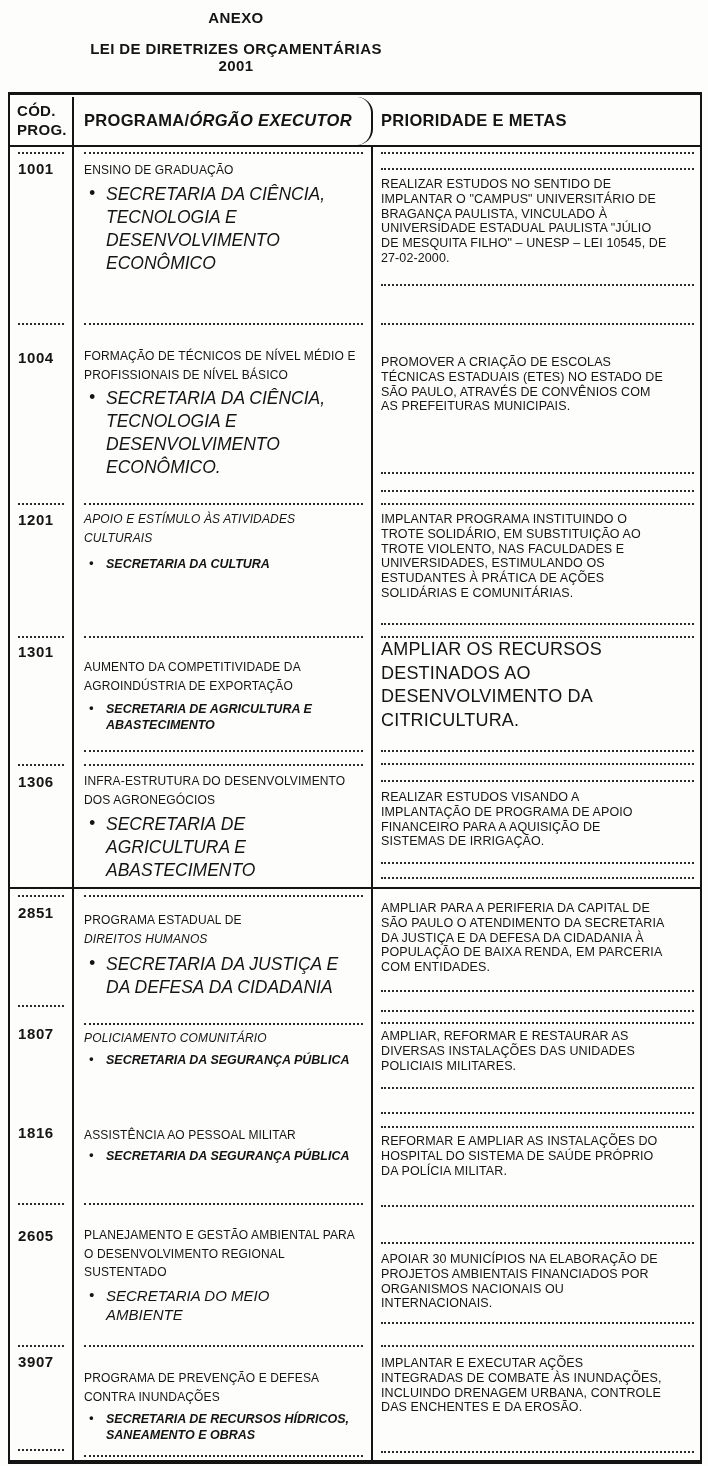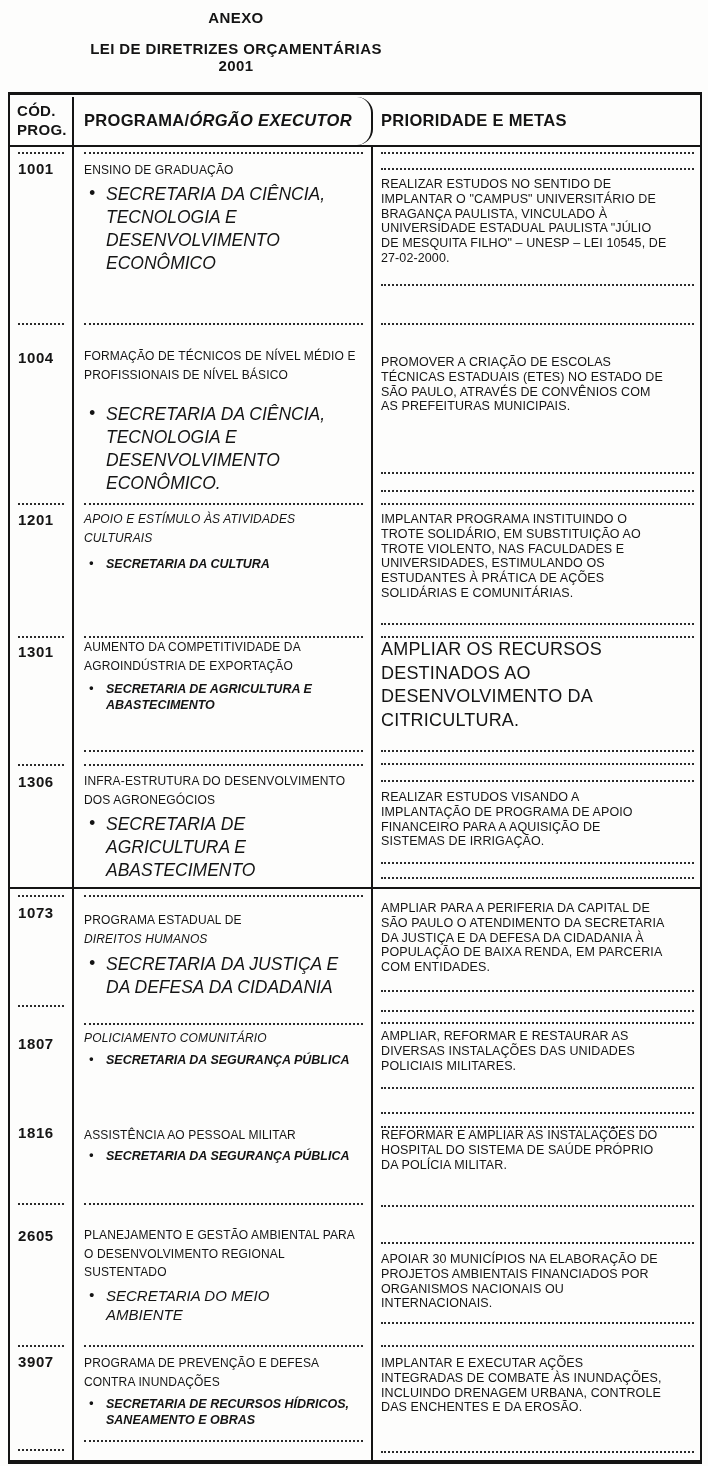--- a/index.html
+++ b/index.html
@@ -94,21 +94,21 @@
       <div class="dots mta" style="margin-bottom:3px"></div>
     </div>
   </div>
 
   <div class="row" id="r1">
     <div class="c c1">
       <div class="code" style="margin-top:15px">1004</div>
     </div>
     <div class="c c2">
       <div class="ptitle" style="margin-top:13px">FORMAÇÃO DE TÉCNICOS DE NÍVEL MÉDIO E PROFISSIONAIS DE NÍVEL BÁSICO</div>
-      <div class="org org-lg" style="margin-top:19px">SECRETARIA DA CIÊNCIA, TECNOLOGIA E DESENVOLVIMENTO ECONÔMICO.</div>
+      <div class="org org-lg" style="margin-top:3px">SECRETARIA DA CIÊNCIA, TECNOLOGIA E DESENVOLVIMENTO ECONÔMICO.</div>
     </div>
     <div class="c c3">
       <div class="metas" style="margin-top:21px">PROMOVER A CRIAÇÃO DE ESCOLAS TÉCNICAS ESTADUAIS (ETES) NO ESTADO DE SÃO PAULO, ATRAVÉS DE CONVÊNIOS COM AS PREFEITURAS MUNICIPAIS.</div>
       <div class="dots mta"></div>
       <div class="dots" style="margin-top:16px;margin-bottom:3px"></div>
     </div>
   </div>
 
   <div class="row" id="r2">
     <div class="c c1">
@@ -127,21 +127,21 @@
     </div>
   </div>
 
   <div class="row" id="r3">
     <div class="c c1">
       <div class="dots" style="margin-top:2px"></div>
       <div class="code" style="margin-top:5px">1301</div>
     </div>
     <div class="c c2">
       <div class="dots" style="margin-top:2px"></div>
-      <div class="ptitle" style="margin-top:0">AUMENTO DA COMPETITIVIDADE DA AGROINDÚSTRIA DE EXPORTAÇÃO</div>
+      <div class="ptitle" style="margin-top:20px">AUMENTO DA COMPETITIVIDADE DA AGROINDÚSTRIA DE EXPORTAÇÃO</div>
       <div class="org org-sm" style="margin-top:6px">SECRETARIA DE AGRICULTURA E ABASTECIMENTO</div>
       <div class="dots mta" style="margin-bottom:3px"></div>
     </div>
     <div class="c c3">
       <div class="dots" style="margin-top:2px"></div>
       <div class="metas-lg" style="">AMPLIAR OS RECURSOS DESTINADOS AO DESENVOLVIMENTO DA CITRICULTURA.</div>
       <div class="dots mta" style="margin-bottom:3px"></div>
     </div>
   </div>
 
@@ -160,38 +160,38 @@
       <div class="dots" style="margin-top:15px"></div>
       <div class="metas" style="margin-top:8px">REALIZAR ESTUDOS VISANDO A IMPLANTAÇÃO DE PROGRAMA DE APOIO FINANCEIRO PARA A AQUISIÇÃO DE SISTEMAS DE IRRIGAÇÃO.</div>
       <div class="dots" style="margin-top:13px"></div>
       <div class="dots mta" style="margin-bottom:4px"></div>
     </div>
   </div>
 
   <div class="row" id="r5">
     <div class="c c1">
       <div class="dots" style="margin-top:4px"></div>
-      <div class="code" style="margin-top:7px">1073</div>
+      <div class="code" style="margin-top:7px">2851</div>
       <div class="dots mta" style="margin-bottom:8px"></div>
     </div>
     <div class="c c2">
       <div class="dots" style="margin-top:4px"></div>
       <div class="ptitle" style="margin-top:14px"><span>PROGRAMA ESTADUAL DE</span><span class="it block">DIREITOS HUMANOS</span></div>
       <div class="org org-lg" style="margin-top:5px">SECRETARIA DA JUSTIÇA E DA DEFESA DA CIDADANIA</div>
     </div>
     <div class="c c3">
       <div class="metas" style="margin-top:10px">AMPLIAR PARA A PERIFERIA DA CAPITAL DE SÃO PAULO O ATENDIMENTO DA SECRETARIA DA JUSTIÇA E DA DEFESA DA CIDADANIA À POPULAÇÃO DE BAIXA RENDA, EM PARCERIA COM ENTIDADES.</div>
       <div class="dots mta"></div>
       <div class="dots" style="margin-top:18px;margin-bottom:3px"></div>
     </div>
   </div>
 
   <div class="row" id="r6">
     <div class="c c1">
-      <div class="code" style="margin-top:14px">1807</div>
+      <div class="code" style="margin-top:4px">1807</div>
     </div>
     <div class="c c2">
       <div class="dots" style="margin-top:2px"></div>
       <div class="ptitle it" style="margin-top:4px">POLICIAMENTO COMUNITÁRIO</div>
       <div class="org org-sm" style="margin-top:4px">SECRETARIA DA SEGURANÇA PÚBLICA</div>
     </div>
     <div class="c c3">
       <div class="dots" style="margin-top:1px"></div>
       <div class="metas" style="margin-top:5px">AMPLIAR, REFORMAR E RESTAURAR AS DIVERSAS INSTALAÇÕES DAS UNIDADES POLICIAIS MILITARES.</div>
       <div class="dots" style="margin-top:14px"></div>
@@ -204,21 +204,21 @@
       <div class="code" style="margin-top:1px">1816</div>
       <div class="dots mta" style="margin-bottom:7px"></div>
     </div>
     <div class="c c2">
       <div class="ptitle" style="margin-top:3px">ASSISTÊNCIA AO PESSOAL MILITAR</div>
       <div class="org org-sm" style="margin-top:3px">SECRETARIA DA SEGURANÇA PÚBLICA</div>
       <div class="dots mta" style="margin-bottom:7px"></div>
     </div>
     <div class="c c3">
       <div class="dots" style="margin-top:3px"></div>
-      <div class="metas" style="">REFORMAR E AMPLIAR AS INSTALAÇÕES DO HOSPITAL DO SISTEMA DE SAÚDE PRÓPRIO DA POLÍCIA MILITAR.</div>
+      <div class="metas" style="margin-top:6px">REFORMAR E AMPLIAR AS INSTALAÇÕES DO HOSPITAL DO SISTEMA DE SAÚDE PRÓPRIO DA POLÍCIA MILITAR.</div>
       <div class="dots mta" style="margin-bottom:5px"></div>
     </div>
   </div>
 
   <div class="row" id="r8">
     <div class="c c1">
       <div class="code" style="margin-top:9px">2605</div>
     </div>
     <div class="c c2">
       <div class="ptitle" style="margin-top:8px">PLANEJAMENTO E GESTÃO AMBIENTAL PARA O DESENVOLVIMENTO REGIONAL SUSTENTADO</div>
@@ -232,21 +232,21 @@
   </div>
 
   <div class="row" id="r9">
     <div class="c c1">
       <div class="dots" style="margin-top:2px"></div>
       <div class="code" style="margin-top:6px">3907</div>
       <div class="dots mta" style="margin-bottom:5px"></div>
     </div>
     <div class="c c2">
       <div class="dots" style="margin-top:2px"></div>
-      <div class="ptitle" style="margin-top:7px">PROGRAMA DE PREVENÇÃO E DEFESA CONTRA INUNDAÇÕES</div>
+      <div class="ptitle" style="margin-top:22px">PROGRAMA DE PREVENÇÃO E DEFESA CONTRA INUNDAÇÕES</div>
       <div class="org org-sm narrow" style="margin-top:5px">SECRETARIA DE RECURSOS HÍDRICOS, SANEAMENTO E OBRAS</div>
       <div class="dots" style="margin-top:12px"></div>
     </div>
     <div class="c c3">
       <div class="dots" style="margin-top:2px"></div>
       <div class="metas" style="margin-top:9px">IMPLANTAR E EXECUTAR AÇÕES INTEGRADAS DE COMBATE ÀS INUNDAÇÕES, INCLUINDO DRENAGEM URBANA, CONTROLE DAS ENCHENTES E DA EROSÃO.</div>
       <div class="dots mta" style="margin-bottom:3px"></div>
     </div>
   </div>
 

